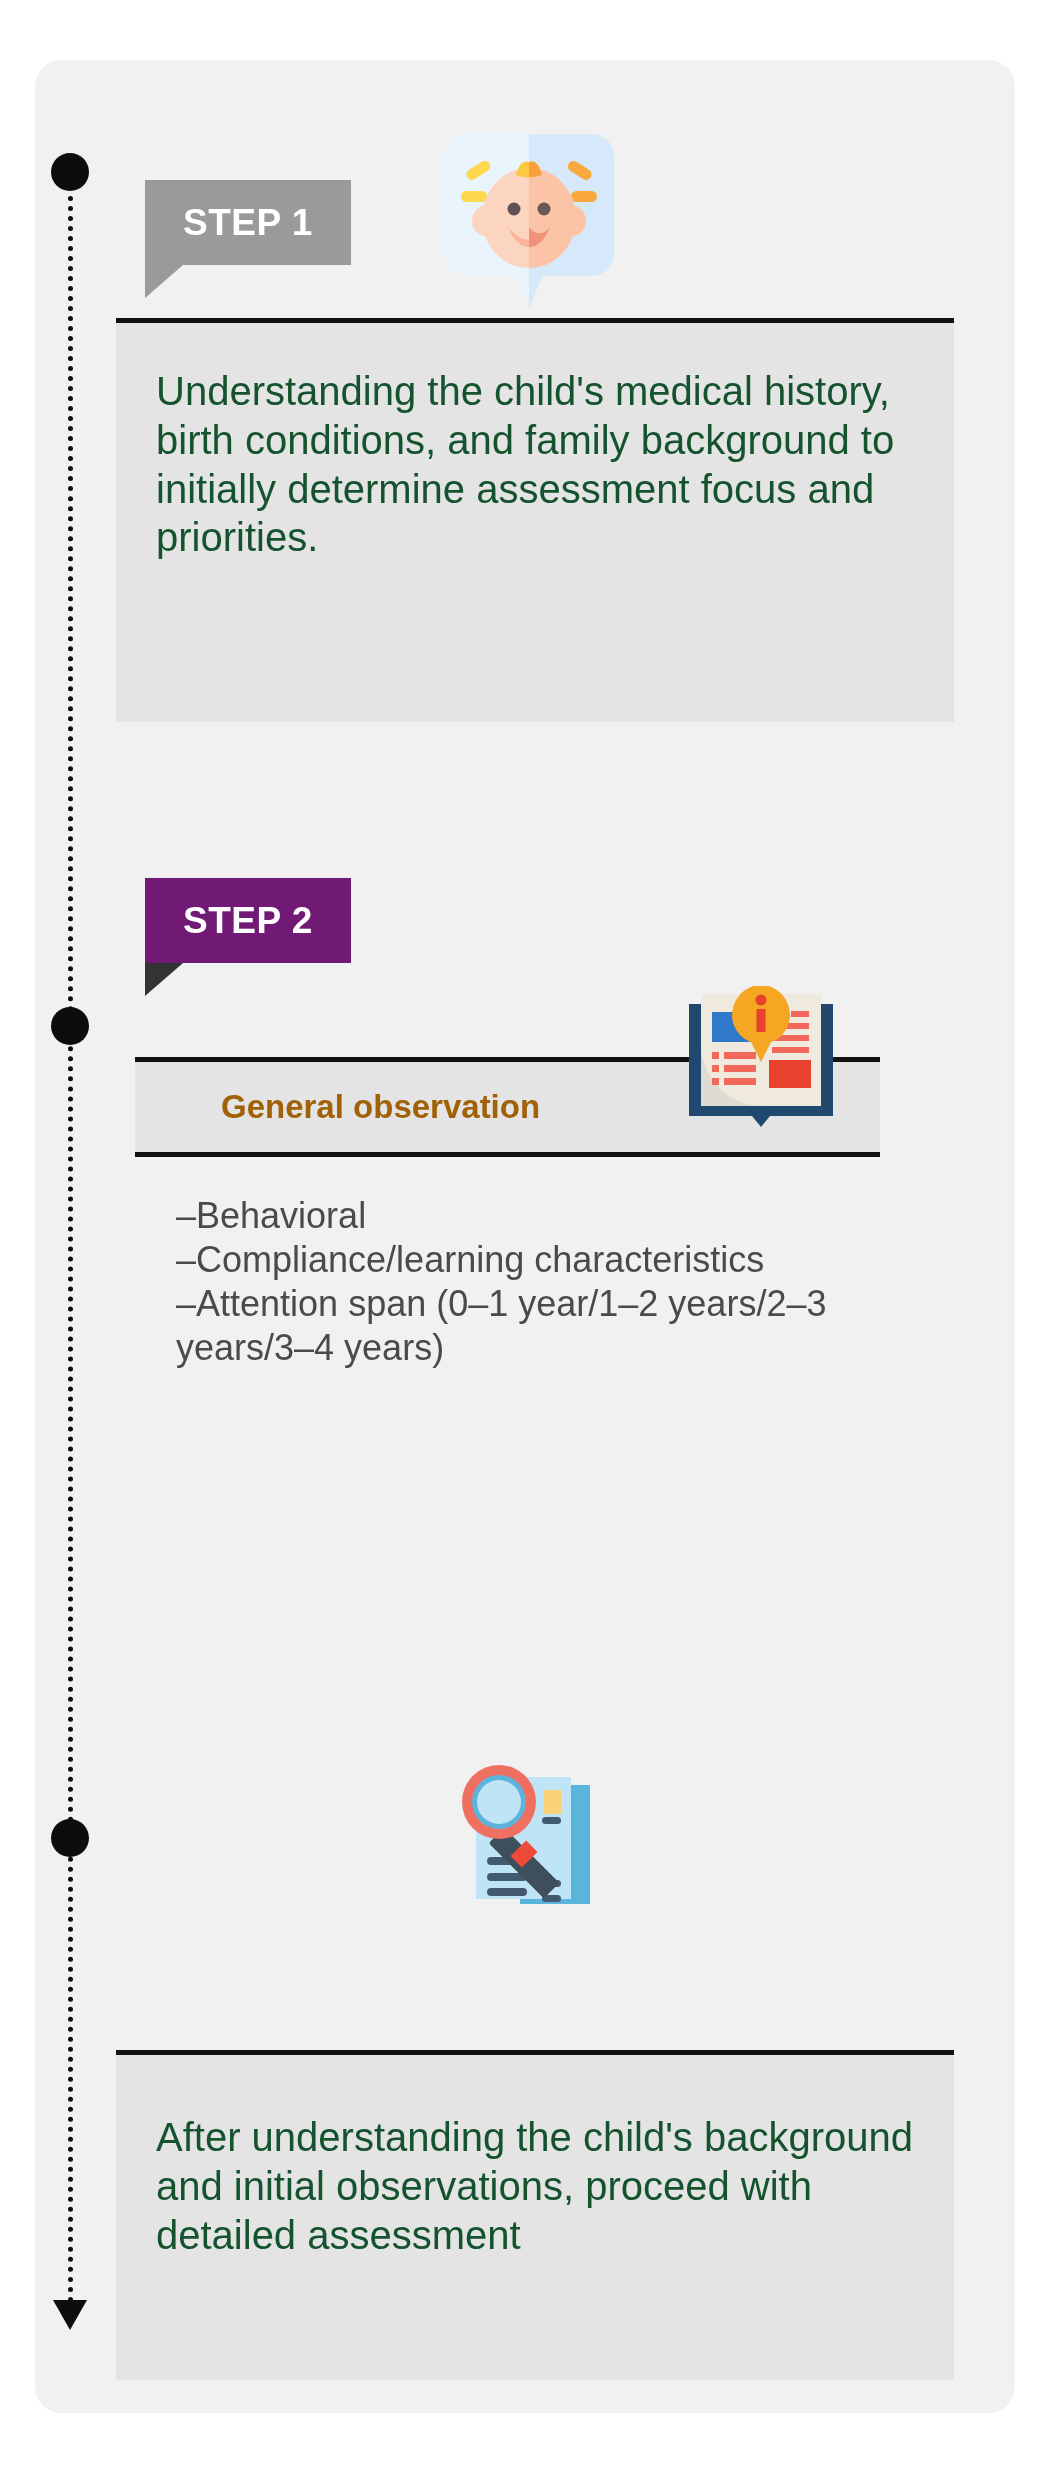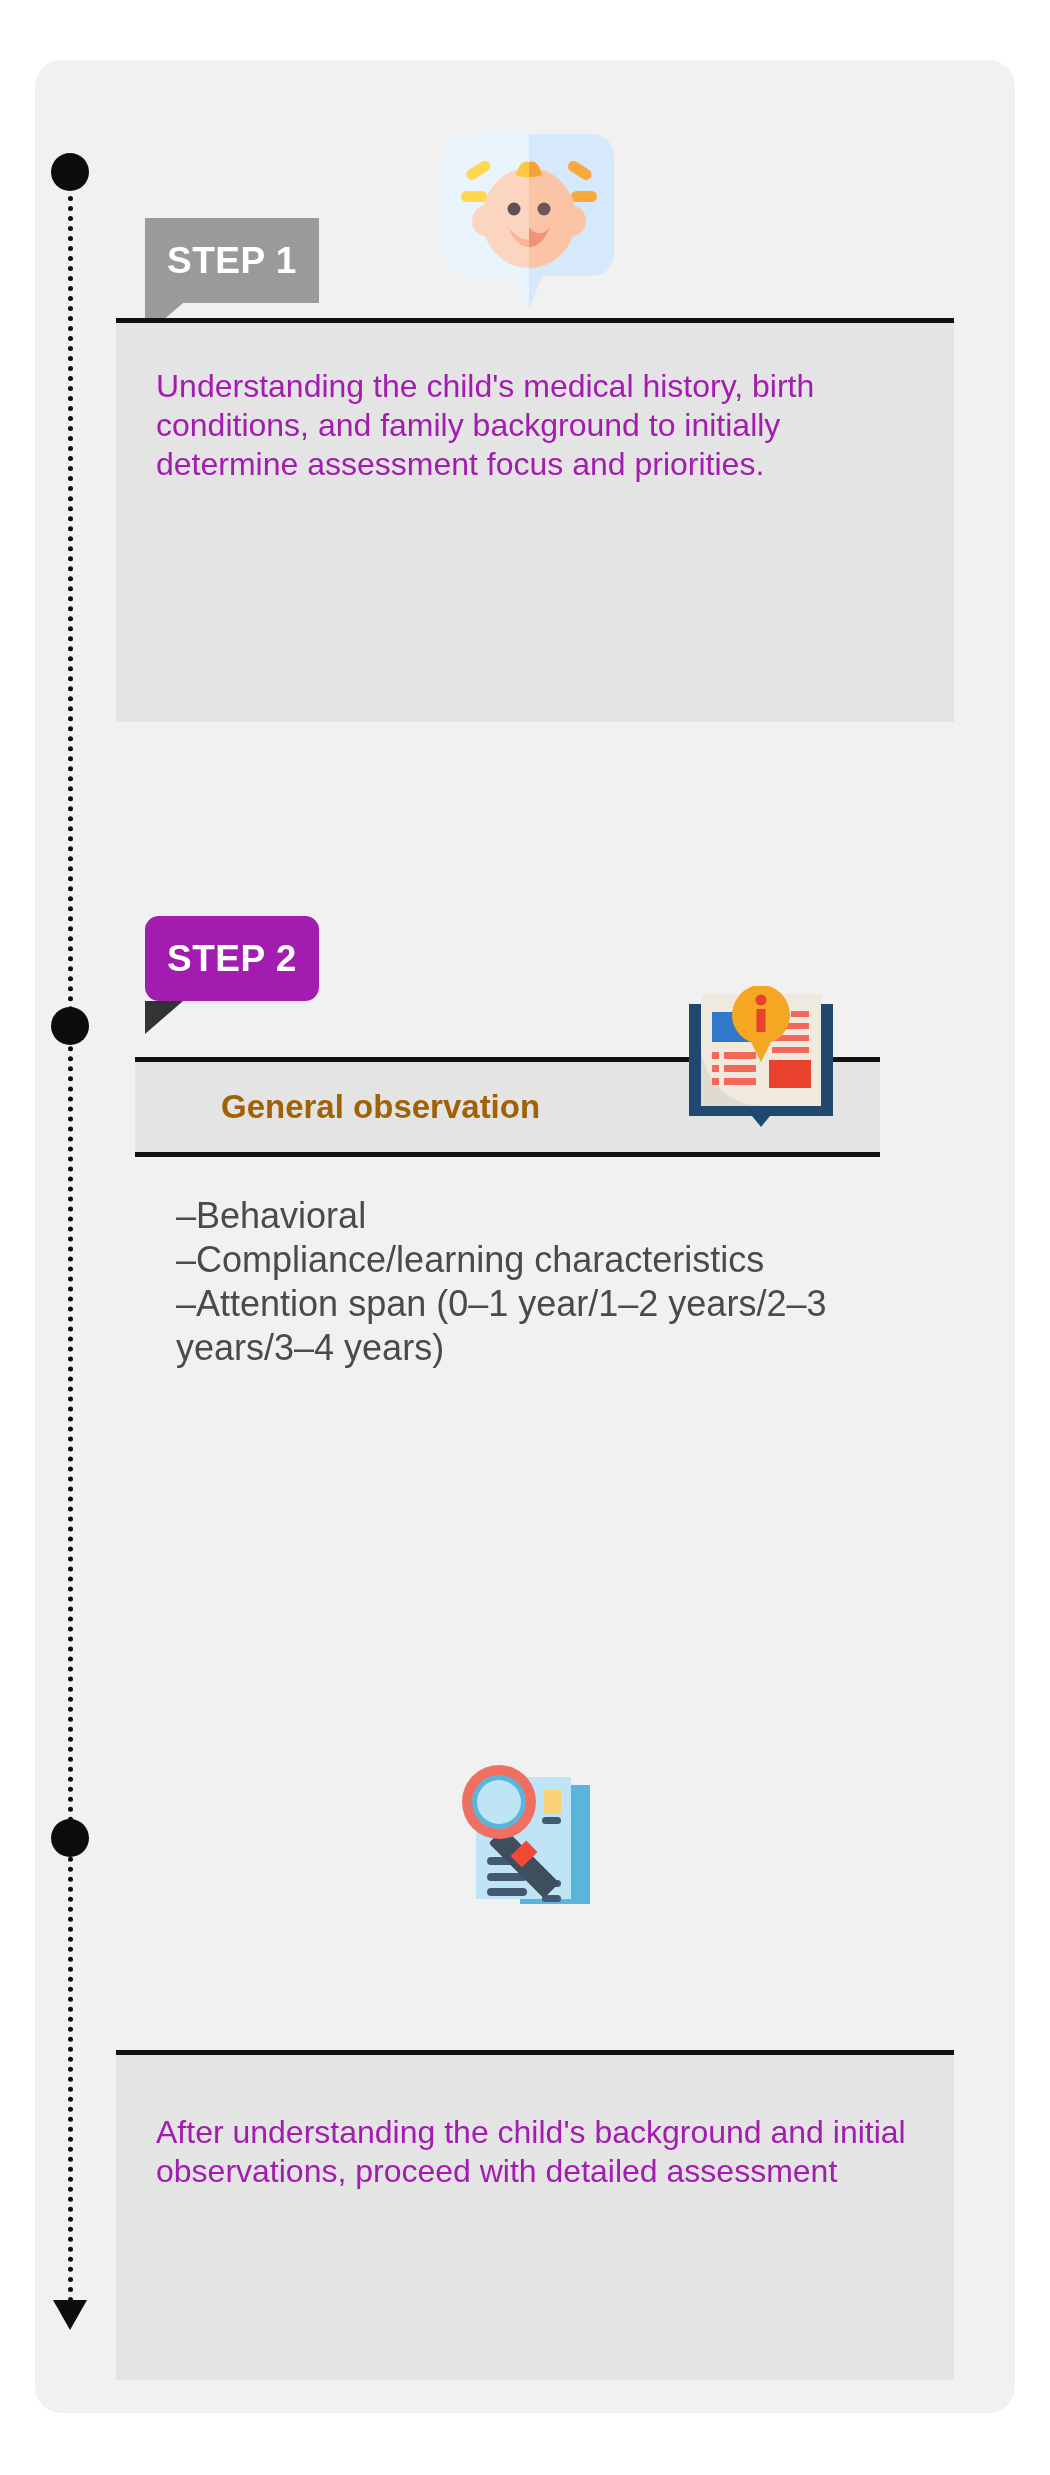--- a/index.html
+++ b/index.html
@@ -55,60 +55,59 @@
     left: 51px;
   }
   .dot1 { top: 153px; }
   .dot2 { top: 1007px; }
   .dot3 { top: 1819px; }
 
   
   .badge {
     position: absolute;
     height: 85px;
-    padding: 0 22px;
+    padding: 0 38px;
     display: flex;
     align-items: center;
     justify-content: center;
     color: #ffffff;
     font-size: 37px;
     font-weight: bold;
     letter-spacing: 0.5px;
     font-family: "Liberation Sans", sans-serif;
-    margin-top: 38px;
   }
   .badge::after {
     content: "";
     position: absolute;
     left: 0;
     top: 85px;
     width: 0; height: 0;
     border-left: 0 solid transparent;
     border-right: 38px solid transparent;
     border-top: 33px solid currentColor;
   }
   .badge1 { left: 145px; top: 180px; background: #9a9a9a; color: #9a9a9a; }
-  .badge2 { left: 145px; top: 878px; background: #a21caf; color: #333333; border-radius: 14px; }
+  .badge2 { left: 145px; top: 878px; background: #701a75; color: #333333; }
   .badge3 { left: 145px; top: 1752px; background: #000000; color: #000000; }
   .badge .badge-text { color: #ffffff; position: relative; z-index: 2; }
 
   
   .content-box {
     position: absolute;
     left: 116px;
     width: 838px;
     background: #e4e4e4;
     border-top: 5px solid #111111;
   }
   .content-box p {
     font-family: "Liberation Sans Narrow", "Liberation Sans", sans-serif;
     font-stretch: condensed;
-    font-size: 32px;
+    font-size: 40px;
     line-height: 1.22;
-    color: #a21caf;
+    color: #14532d;
     font-weight: 300;
   }
   #box1 {
     top: 318px;
     height: 404px;
     padding: 44px 40px 0 40px;
   }
   #box3 {
     top: 2050px;
     height: 330px;

